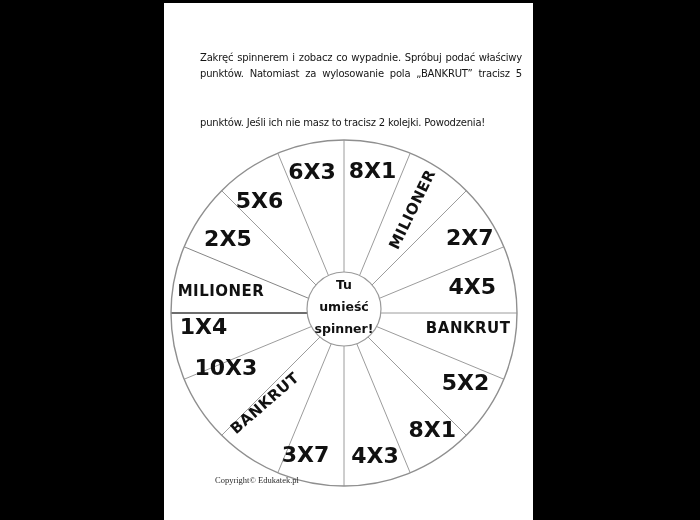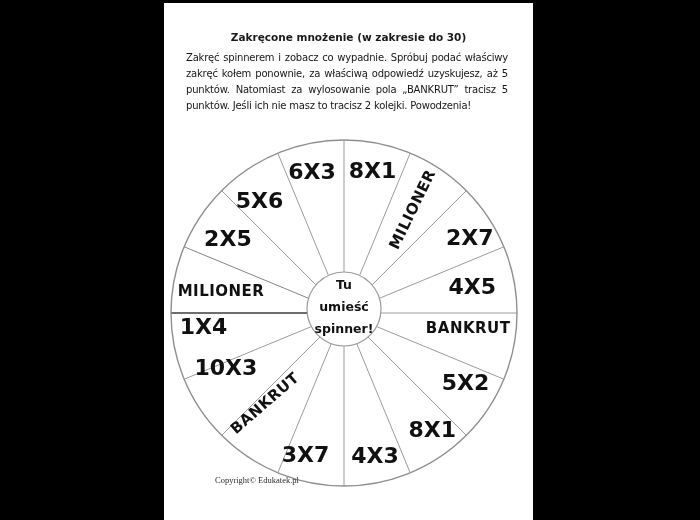--- a/index.html
+++ b/index.html
@@ -1,43 +1,41 @@
 <!DOCTYPE html>
 <html><head>
 <meta charset="utf-8">
 <style>
   html,body{margin:0;padding:0;background:#000;}
   .stage{position:relative;width:700px;height:520px;background:#000;overflow:hidden;
          font-family:"DejaVu Sans",sans-serif;}
   .page{position:absolute;left:164px;top:3px;width:369px;height:517px;background:#fff;color:#111;}
   .title{position:absolute;top:28px;left:0;right:0;text-align:center;
          font:700 10.5px/13px "DejaVu Sans",sans-serif;color:#1a1a1a;}
-  .instructions{position:absolute;top:47px;left:22px;width:322px;
+  .instructions{position:absolute;top:47px;left:36px;width:322px;
          font:400 10px/16px "DejaVu Sans",sans-serif;letter-spacing:-0.2px;color:#151515;}
   .jline{text-align:justify;text-align-last:justify;white-space:normal;}
-  .jline.last{text-align-last:left;}
+  .jline.last{text-align-last:left;margin-top:33px;}
   svg.wheel{position:absolute;left:0;top:0;width:369px;height:517px;}
   .seg{font-family:"DejaVu Sans",sans-serif;font-weight:700;fill:#111;text-anchor:middle;}
   .ctext{font:700 12.5px "DejaVu Sans",sans-serif;fill:#111;text-anchor:middle;}
   .innerc{fill:#ffffff;stroke:#9a9a9a;stroke-width:1.2;}
   .outerc{fill:none;stroke:#8f8f8f;stroke-width:1.4;}
   .copyright{position:absolute;left:36px;top:472px;
          font:400 8.5px "Liberation Serif",serif;color:#2a2a2a;margin-left:15px;}
 </style>
 </head>
 <body>
 
 <div class="stage">
   <div class="page">
 
-    <div class="title">Zakręcone mnożenie (w zakresie do 30)</div>
 
     <div class="instructions">
       <div class="jline">Zakręć spinnerem i zobacz co wypadnie. Spróbuj podać właściwy</div>
-      <div class="jline">zakręć kołem ponownie, za właściwą odpowiedź uzyskujesz, aż 5</div>
       <div class="jline">punktów. Natomiast za wylosowanie pola „BANKRUT” tracisz 5</div>
       <div class="jline last">punktów. Jeśli ich nie masz to tracisz 2 kolejki. Powodzenia!</div>
     </div>
 
     <svg class="wheel" viewBox="0 0 369 517">
       <g id="spokes">
           <line x1="180.0" y1="280.0" x2="180.0" y2="137.0" stroke="#9c9c9c" stroke-width="1"></line>
           <line x1="191.5" y1="282.3" x2="246.2" y2="150.2" stroke="#9c9c9c" stroke-width="1"></line>
           <line x1="201.2" y1="288.8" x2="302.3" y2="187.7" stroke="#9c9c9c" stroke-width="1"></line>
           <line x1="207.7" y1="298.5" x2="339.8" y2="243.8" stroke="#9c9c9c" stroke-width="1"></line>

